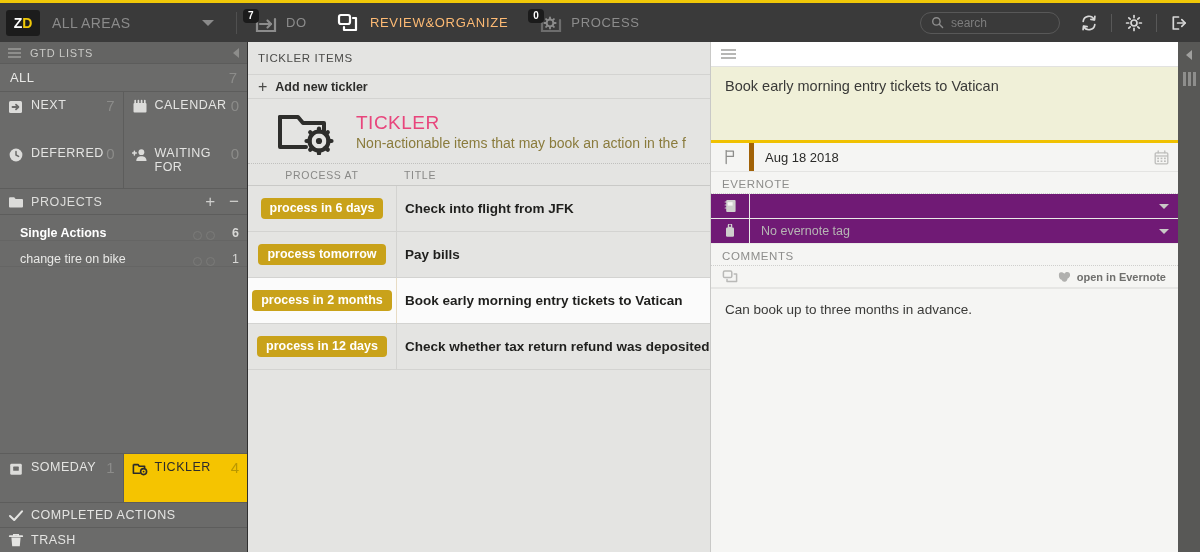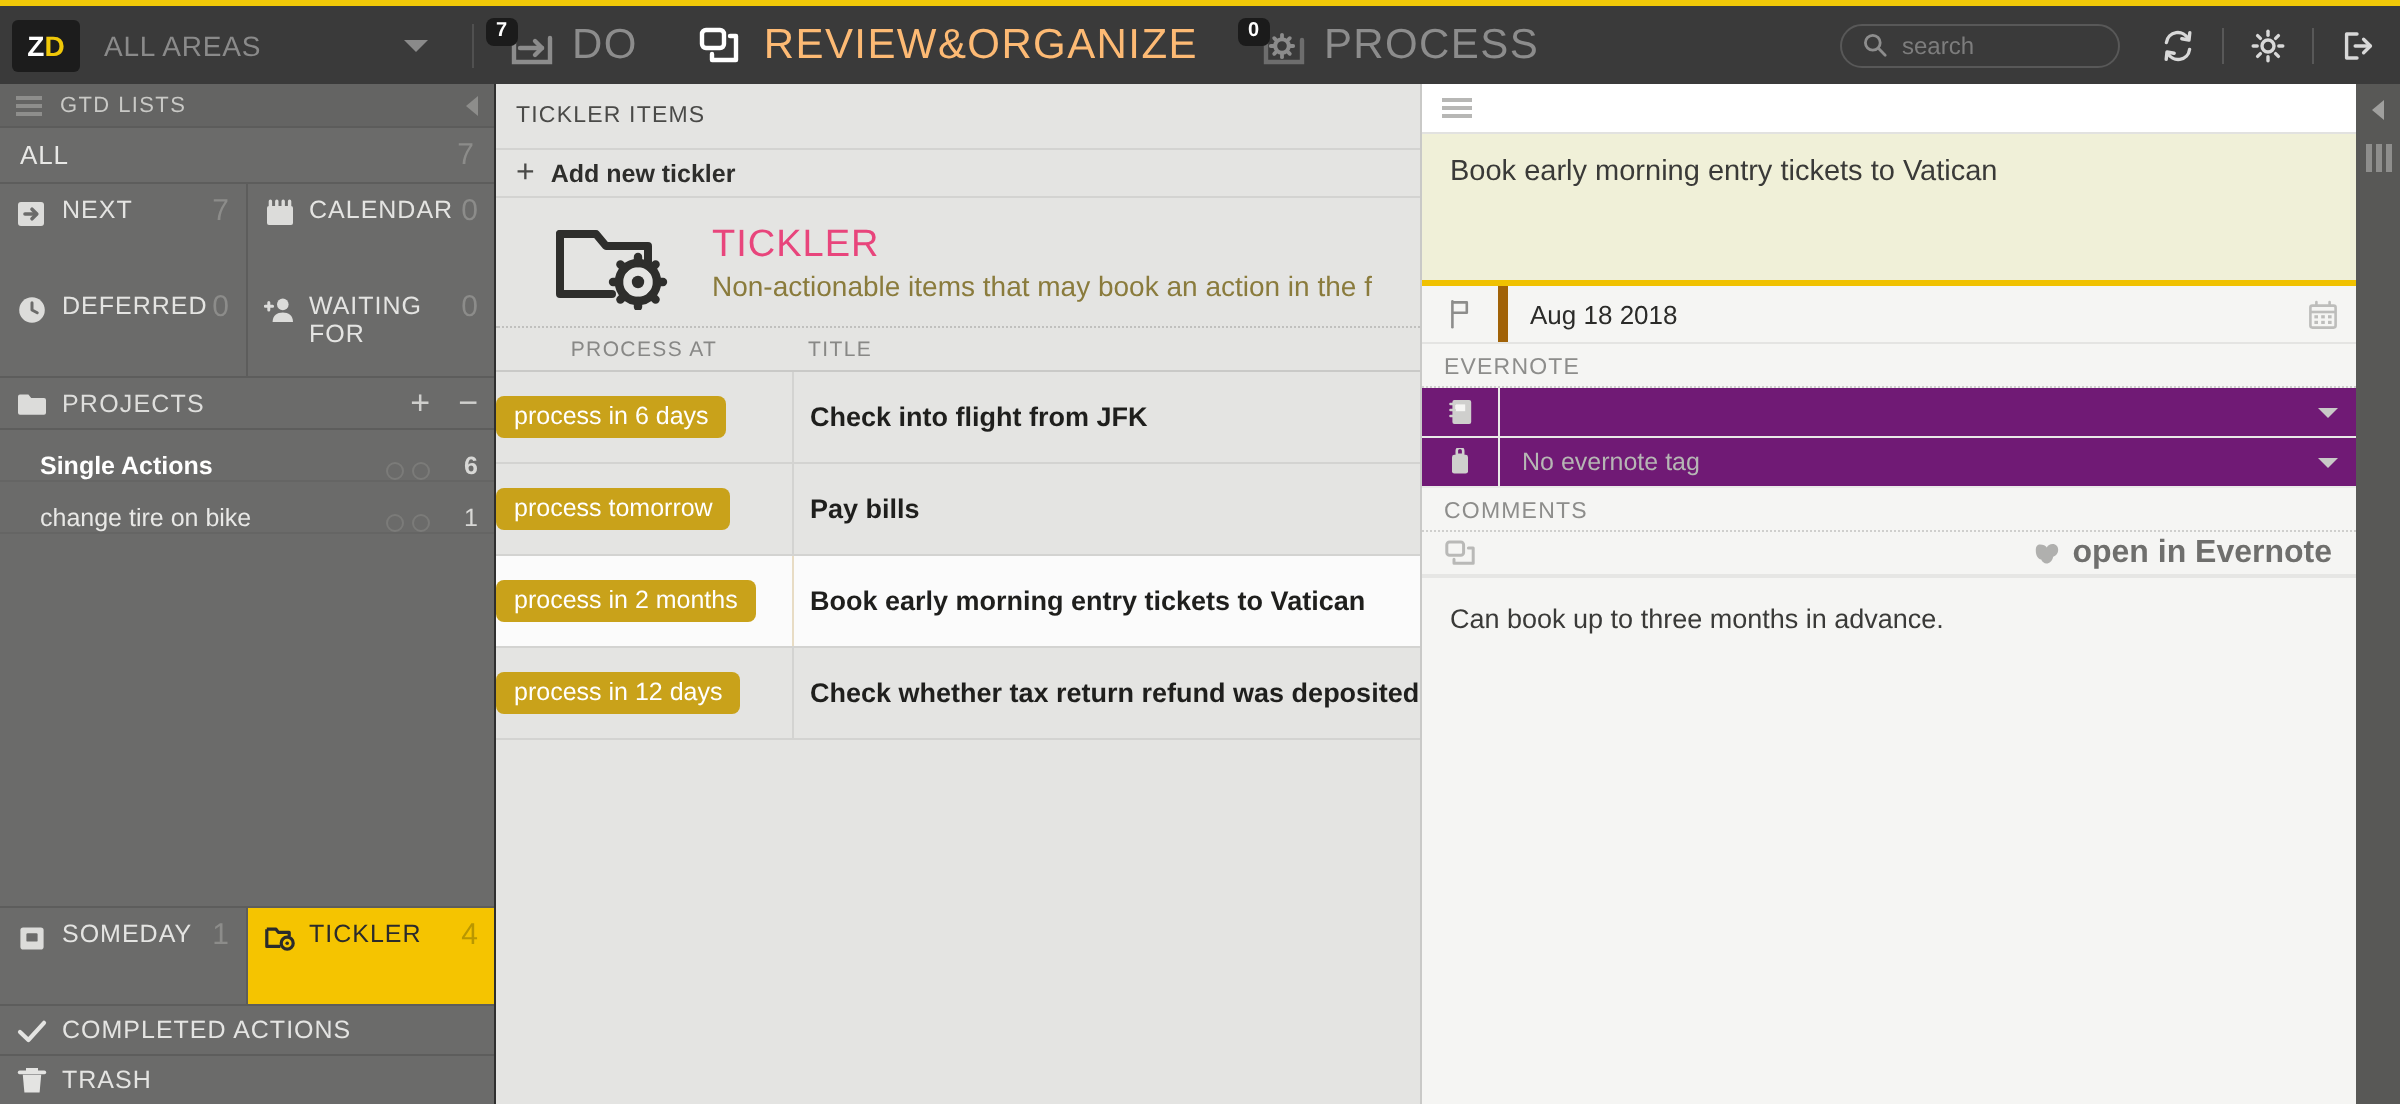--- a/index.html
+++ b/index.html
@@ -34,21 +34,21 @@
   .caret-down{
     width:0;height:0;border-left:6px solid transparent;border-right:6px solid transparent;
     border-top:6px solid #8a8a8a; position:absolute; right:22px; top:13px;
   }
   .vdiv{ width:1px; height:22px; background:#505050; }
 
   .mode{
     display:flex; align-items:center; gap:9px; padding:0 14px; height:42px;
     position:relative; cursor:pointer;
   }
-  .mode-label{ font-size:21px; letter-spacing:.7px; color:#8c8c8c; }
+  .mode-label{ font-size:13px; letter-spacing:.7px; color:#8c8c8c; }
   .mode.active .mode-label{ color:#fdba74; }
   .badge-pill{
     position:absolute; left:6px; top:7px; z-index:3;
     background:#1b1b1b; color:#ffffff; font-size:10px; font-weight:bold;
     border-radius:4px; padding:1px 5px 2px 5px; line-height:1.1;
   }
   .ico{ width:26px; height:24px; position:relative; display:block; }
 
   .spacer{ flex:1 1 auto; }
 
@@ -170,21 +170,21 @@
   .col-head{ height:22px; display:flex; border-bottom:1px solid #c9c9c7; align-items:center;}
   .col-head .ch1{ width:148px; flex:0 0 148px; text-align:center; color:#888886; font-size:10.5px; letter-spacing:.7px;}
   .col-head .ch2{ padding-left:8px; color:#888886; font-size:10.5px; letter-spacing:.7px;}
 
   .rows{ flex:1 1 auto; background:#e4e4e2; }
   .lrow{
     height:46px; display:flex; align-items:center; border-bottom:1px solid #d3d3d1;
     cursor:pointer; background:#e4e4e2;
   }
   .lrow.sel{ background:#fbfbfb; }
-  .lrow .cwhen{ width:148px; flex:0 0 148px; display:flex; justify-content:flex-start; }
+  .lrow .cwhen{ width:148px; flex:0 0 148px; display:flex; justify-content:center;font-weight:bold; }
   .chip{
     background:#c9a21a; color:#ffffff; font-size:12.5px; border-radius:4px;
     padding:4px 9px 5px 9px; white-space:nowrap; line-height:1;
   }
   .lrow .ctitle{
     flex:1 1 auto; padding-left:8px; font-size:13.5px; font-weight:bold; color:#1f1f1d;
     height:100%; display:flex; align-items:center; border-left:1px solid #d3d3d1;
   }
   .lrow.sel .ctitle{ border-left:1px solid #e8dcc4; }
 
@@ -233,21 +233,21 @@
     width:28px; flex:0 0 28px; display:flex; align-items:center; justify-content:center;
   }
   .tri-d{ width:0;height:0;border-left:5px solid transparent;border-right:5px solid transparent;border-top:5px solid #c9c9c7;}
 
   .cm-tool{
     height:22px; display:flex; align-items:center; background:#f5f5f3;
     border-bottom:1px solid #e6e6e4;
   }
   .cm-tool .ci{ width:38px; flex:0 0 38px; display:flex; justify-content:center;}
   .cm-tool .right{ margin-left:auto; display:flex; align-items:center; gap:6px; padding-right:12px; cursor:pointer;}
-  .cm-tool .right .t{ color:#6f6f6d; font-size:16px; font-weight:bold; }
+  .cm-tool .right .t{ color:#6f6f6d; font-size:11px; font-weight:bold; }
   .cm-body{
     flex:1 1 auto; padding:13px 14px; font-size:13.5px; color:#3a3a38;
     background:#f5f5f3; border-top:1px solid #e6e6e4;
   }
 
   
   .rail{
     width:22px; flex:0 0 22px; background:#585856; display:flex; flex-direction:column;
     align-items:center; padding-top:8px; gap:12px;
   }

